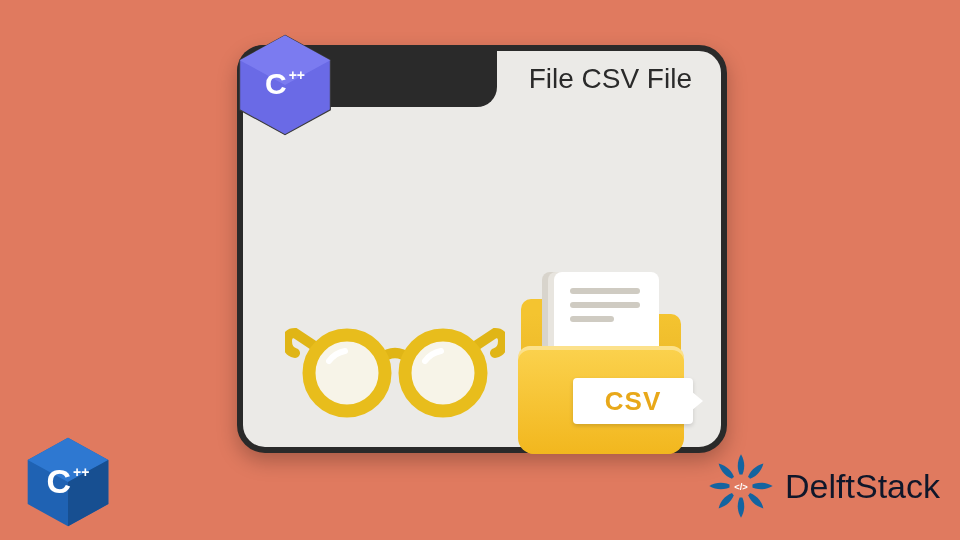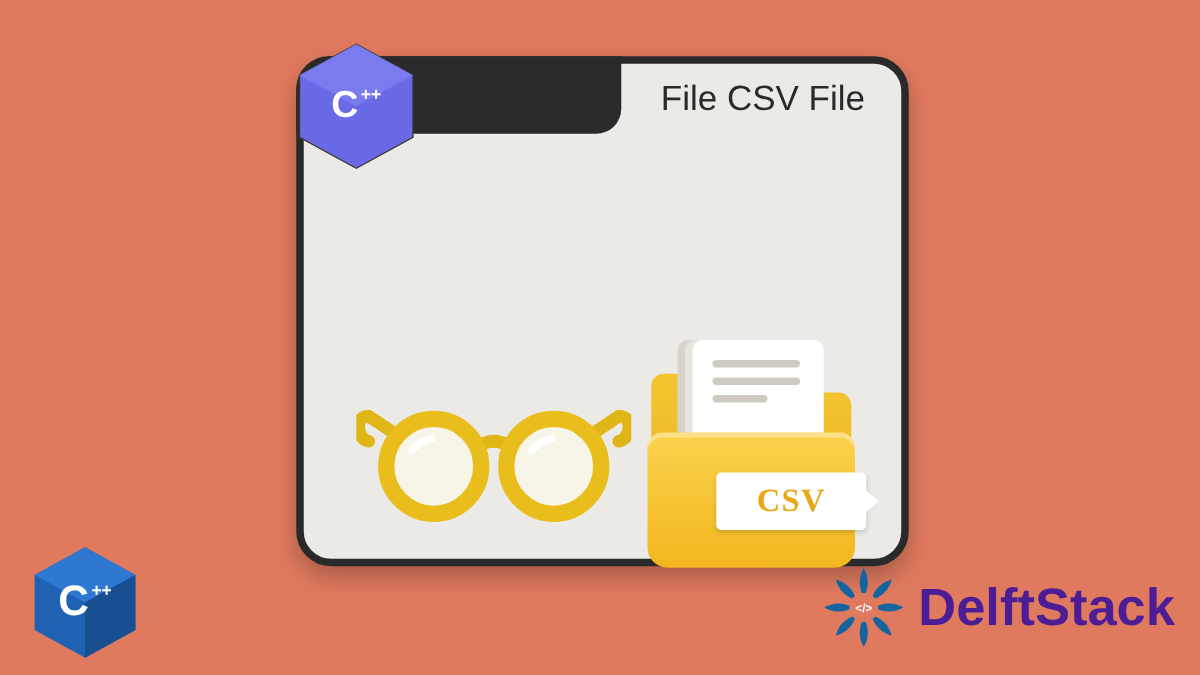--- a/index.html
+++ b/index.html
@@ -47,21 +47,20 @@
     font-size: 28px;
     font-weight: 500;
     color: #2a2a2a;
   }
   .content {
     position: absolute;
     top: 85px;
     left: 0;
     right: 0;
     bottom: 0;
-    font-family: Liberation Serif, serif;
   }
 
   
   .cpp-badge {
     position: absolute;
     left: -12px;
     top: -20px;
     width: 108px;
     height: 108px;
   }
@@ -220,23 +219,23 @@
     display: flex;
     align-items: center;
     gap: 8px;
   }
   .brand-mark {
     width: 72px;
     height: 72px;
     position: relative;
   }
   .brand-text {
-    font-size: 42px;
-    font-weight: 700;
-    color: #4c1d95;
+    font-size: 34px;
+    font-weight: 400;
+    color: #0f172a;
   }
 </style>
 </head>
 <body>
 
 <div class="window">
   <div class="tabbar">
     <div class="dark-tab"></div>
     <div class="title">File CSV File</div>
   </div>

